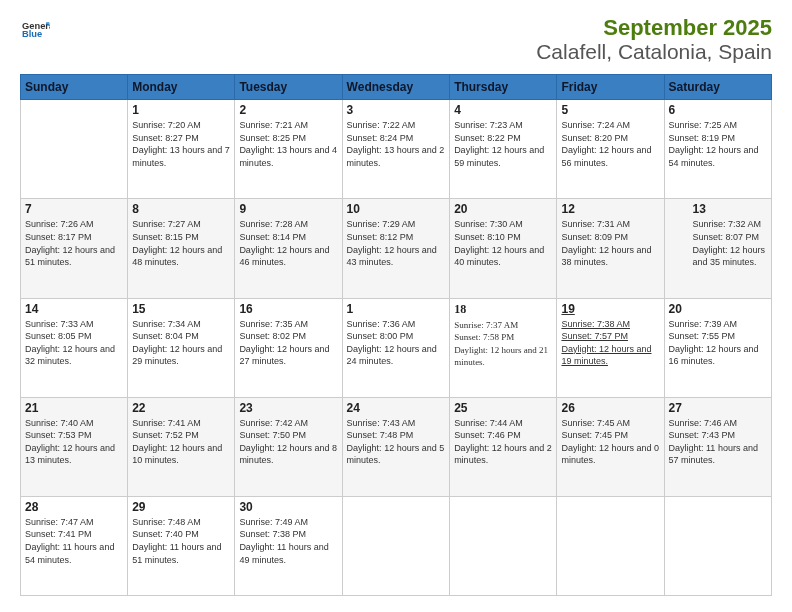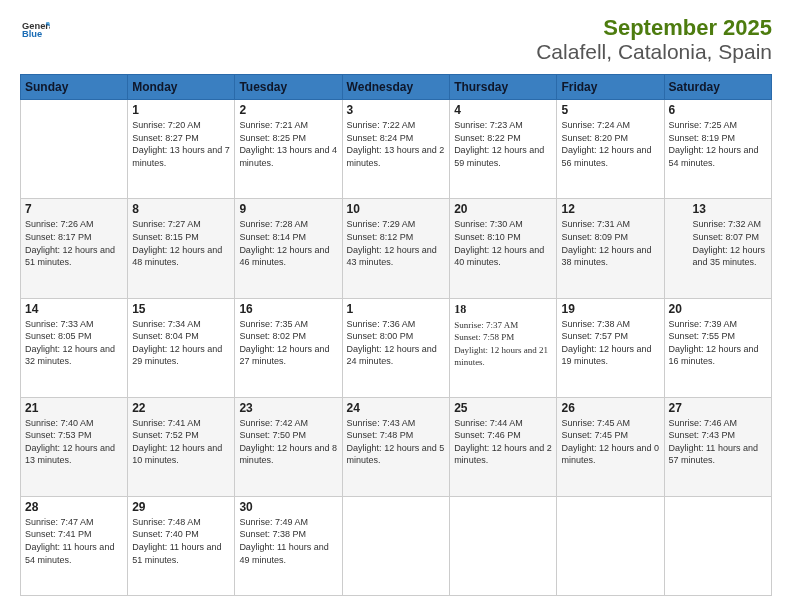--- a/index.html
+++ b/index.html
@@ -187,21 +187,21 @@
         <span class="cell-text">Sunrise: 7:35 AM<br>Sunset: 8:02 PM<br>Daylight: 12 hours and 27 minutes.</span>
       </td>
           <td style="background: rgb(255, 255, 255);">
         <span class="day-number">1</span>
         <span class="cell-text">Sunrise: 7:36 AM<br>Sunset: 8:00 PM<br>Daylight: 12 hours and 24 minutes.</span>
       </td>
           <td style="background: rgb(255, 255, 255); font-family: Liberation Serif, serif;">
         <span class="day-number">18</span>
         <span class="cell-text">Sunrise: 7:37 AM<br>Sunset: 7:58 PM<br>Daylight: 12 hours and 21 minutes.</span>
       </td>
-          <td style="background: rgb(255, 255, 255);">
+          <td style="background: rgb(255, 255, 255); text-decoration: underline;">
         <span class="day-number">19</span>
         <span class="cell-text">Sunrise: 7:38 AM<br>Sunset: 7:57 PM<br>Daylight: 12 hours and 19 minutes.</span>
       </td>
           <td style="background: rgb(255, 255, 255);">
         <span class="day-number">20</span>
         <span class="cell-text">Sunrise: 7:39 AM<br>Sunset: 7:55 PM<br>Daylight: 12 hours and 16 minutes.</span>
       </td>
         </tr>
         <tr>
           <td style="background: rgb(245, 245, 245);">

